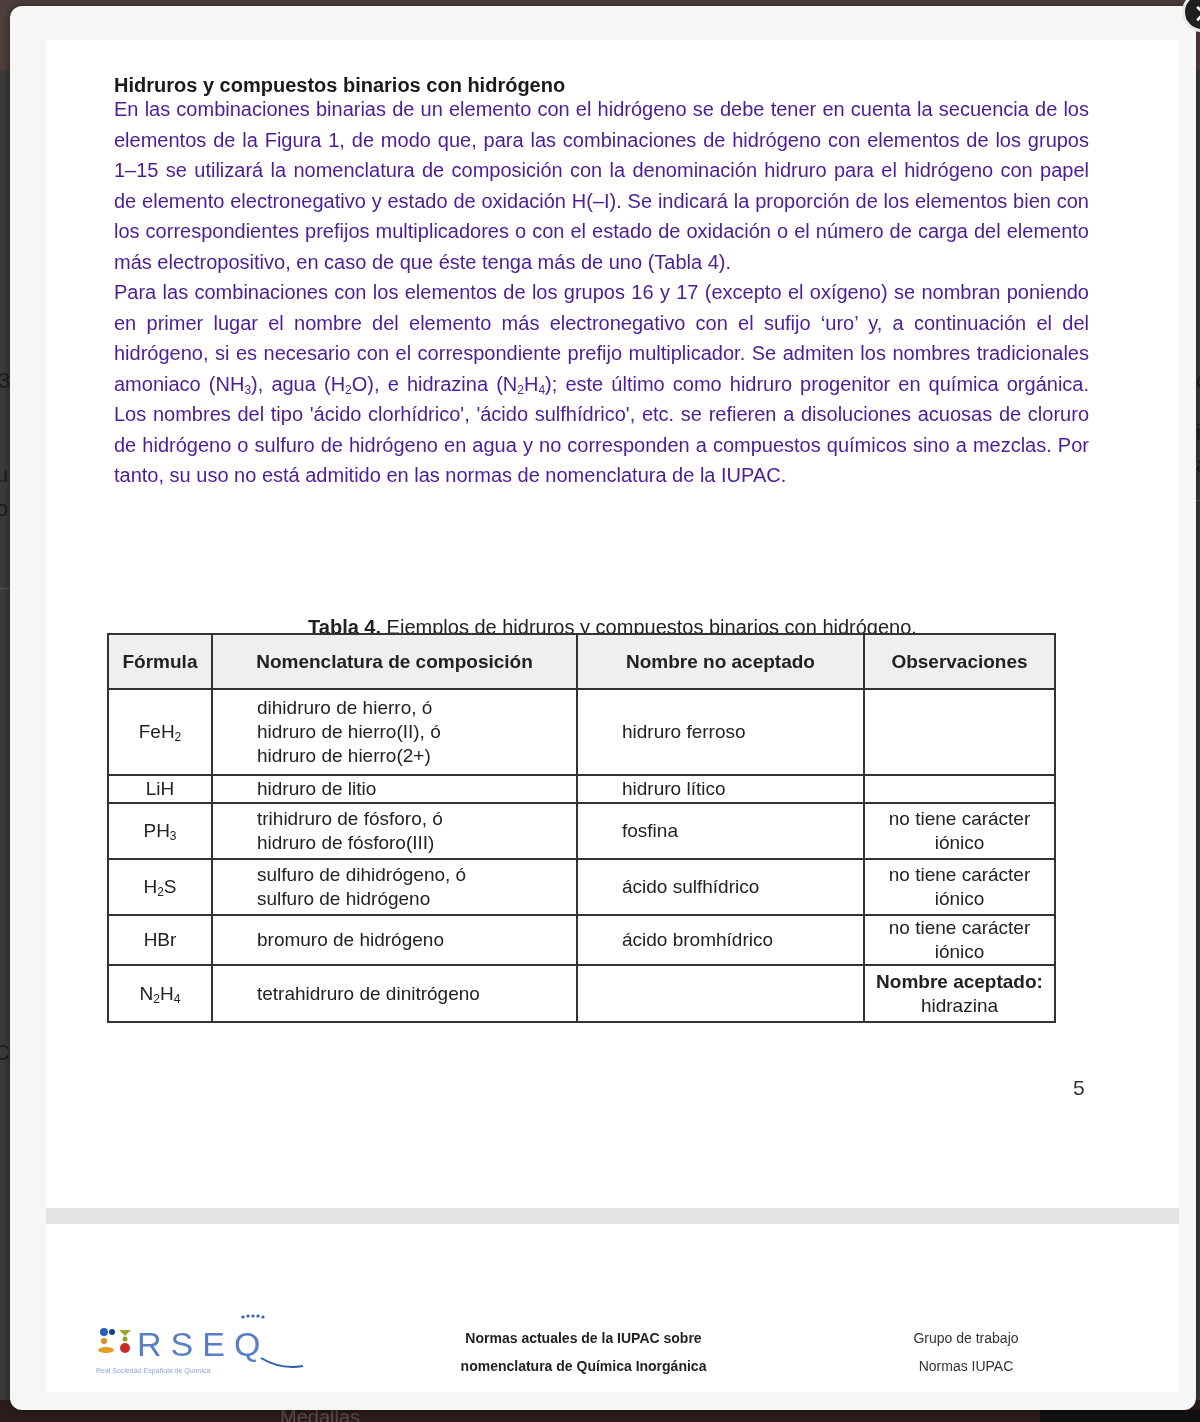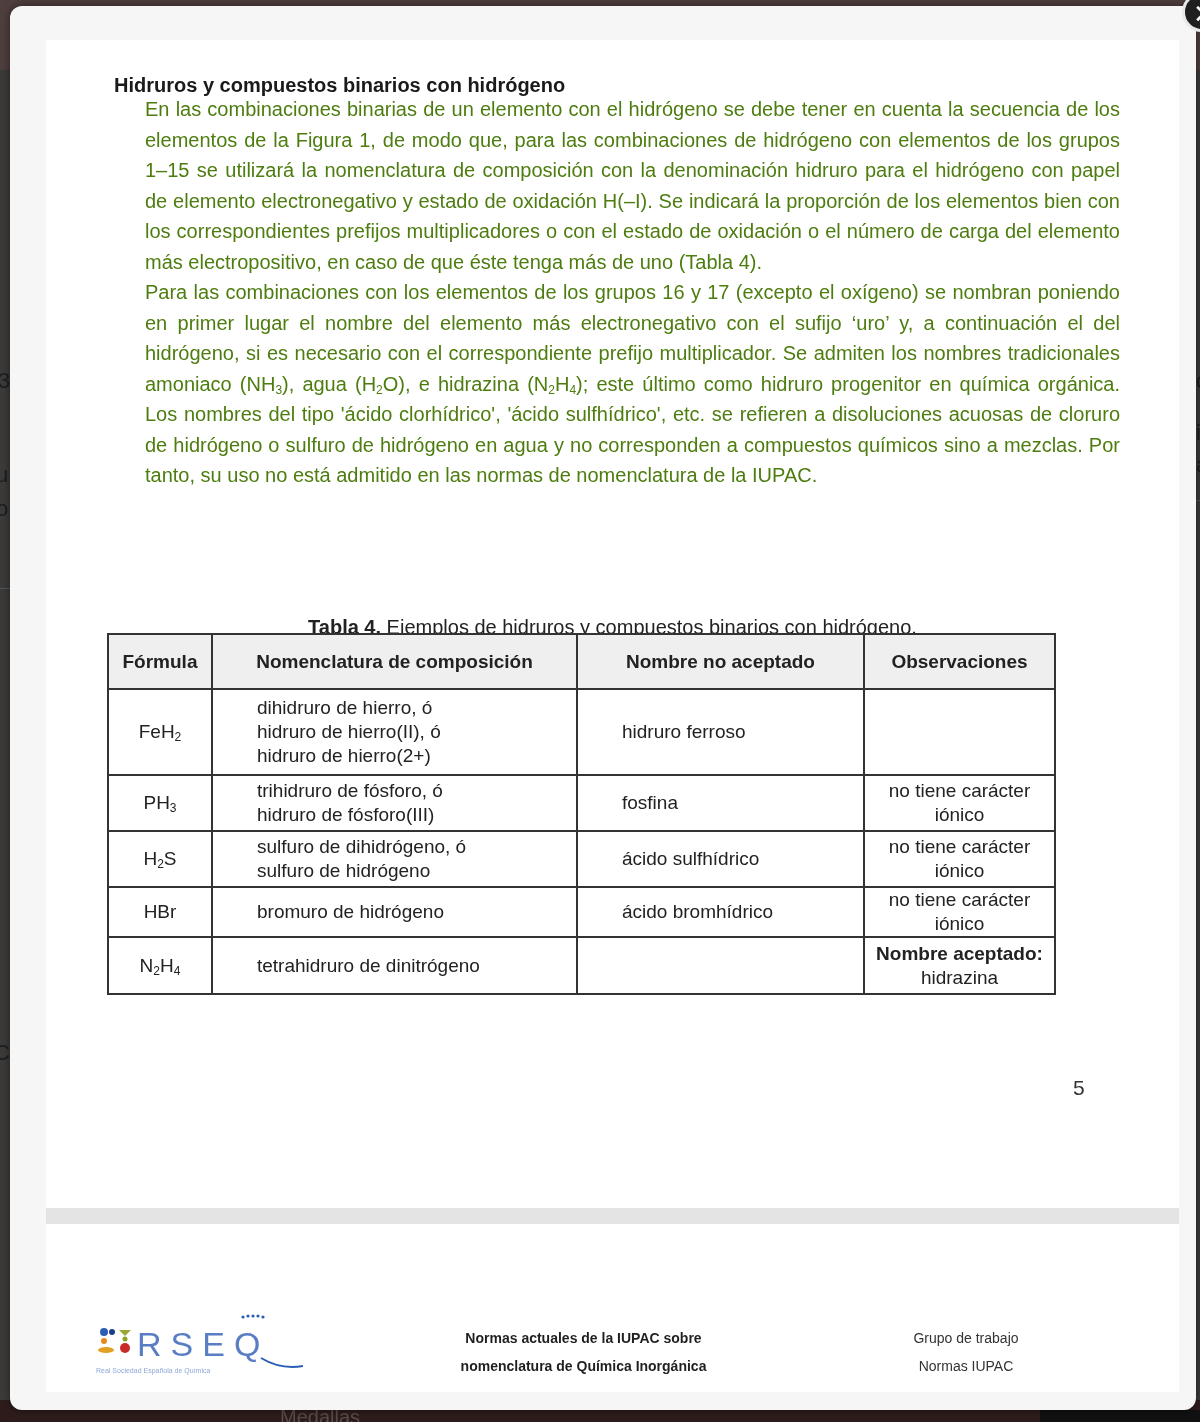--- a/index.html
+++ b/index.html
@@ -30,21 +30,21 @@
   .close-btn {
     position:absolute; left:1172px; top:-14px; width:40px; height:40px;
     border-radius:50%; background:#1f1f1f; border:3px solid #e9e9e9;
     color:#fff; font-size:26px; line-height:38px; text-indent:8px; box-sizing:border-box;
   }
   .heading {
     position:absolute; left:68px; top:14px; font-weight:bold; font-size:20px; color:#1a1a1a;margin-top:20px;
   }
   .paragraph {
     position:absolute; left:68px; top:54px; width:975px;
-    font-size:20px; line-height:30.5px; text-align:justify; color:#4d7c0f;margin-left:31px;
+    font-size:20px; line-height:30.5px; text-align:justify; color:#4c1d95;
   }
   .paragraph p { margin:0; }
   sub { font-size:12px; vertical-align:-3px; line-height:0; }
 
   .caption {
     position:absolute; left:0; width:1133px; top:556px; text-align:center;
     font-size:20px; color:#222;margin-top:20px;
   }
   .caption b { font-weight:bold; }
 
@@ -120,20 +120,28 @@
       </thead>
       <tbody id="tbody">
           <tr class="r-fe">
             <td class="c-form"><span>FeH</span><sub>2</sub></td>
             <td class="c-nom">
               <div>dihidruro de hierro, ó</div>
               <div>hidruro de hierro(II), ó</div>
               <div>hidruro de hierro(2+)</div>
             </td>
             <td class="c-noac"><span>hidruro ferroso</span></td>
+            <td class="c-obs"><span></span></td>
+          </tr>
+          <tr class="r-li">
+            <td class="c-form"><span>LiH</span></td>
+            <td class="c-nom">
+              <div>hidruro de litio</div>
+            </td>
+            <td class="c-noac"><span>hidruro lítico</span></td>
             <td class="c-obs"><span></span></td>
           </tr>
           <tr class="r-ph">
             <td class="c-form"><span>PH</span><sub>3</sub></td>
             <td class="c-nom">
               <div>trihidruro de fósforo, ó</div>
               <div>hidruro de fósforo(III)</div>
             </td>
             <td class="c-noac"><span>fosfina</span></td>
             <td class="c-obs"><span>no tiene carácter iónico</span></td>

